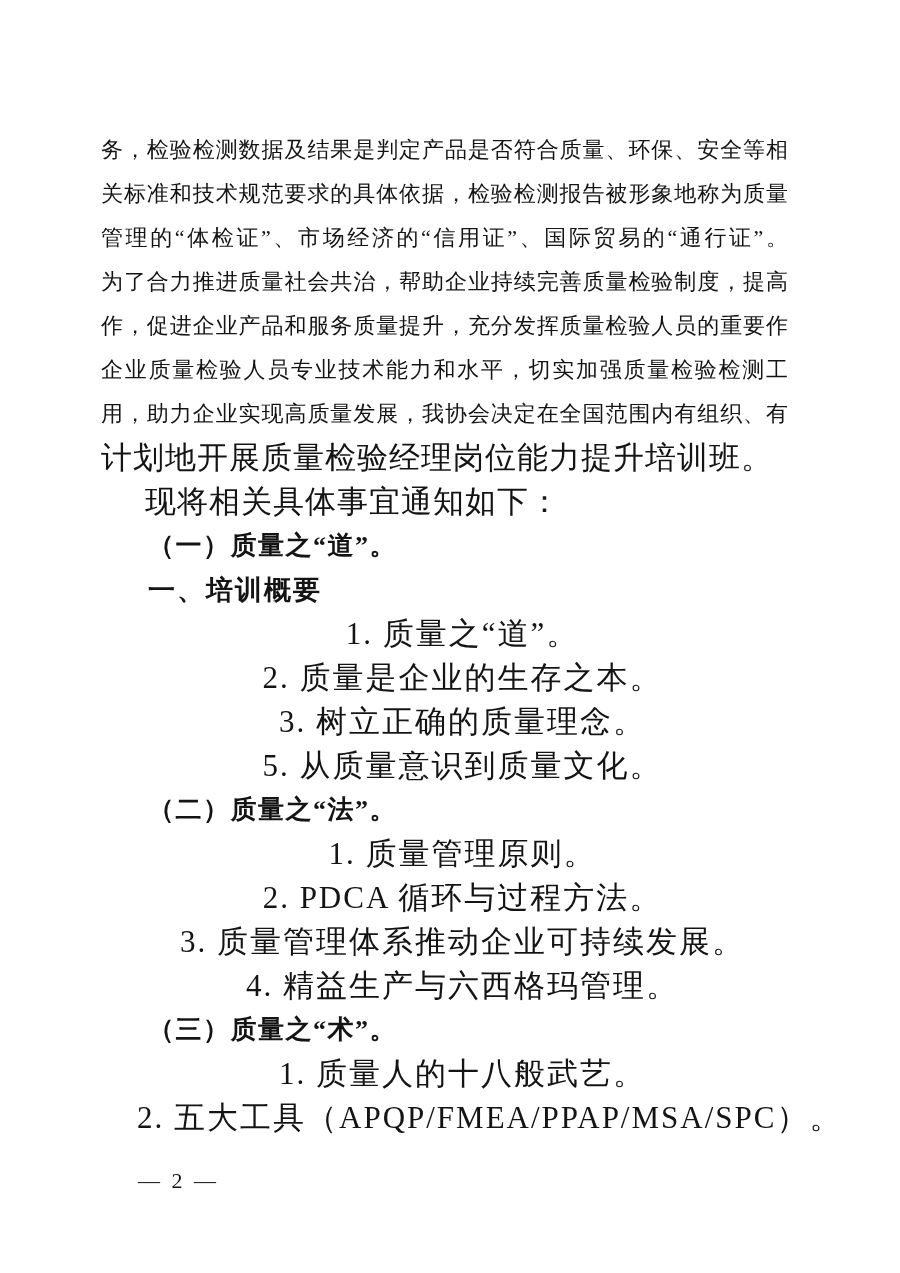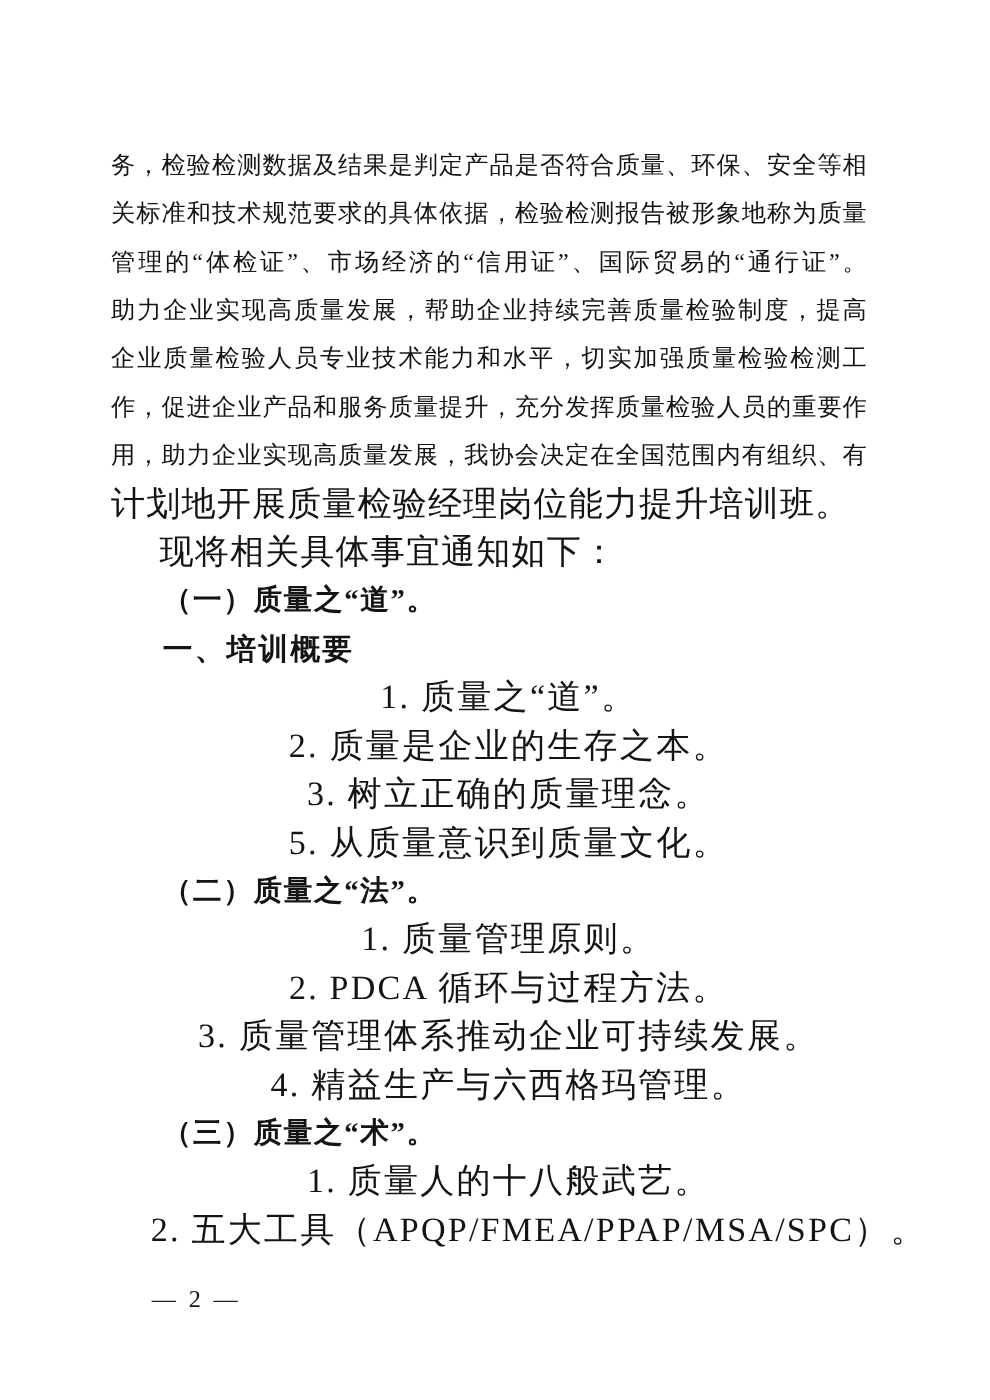--- a/index.html
+++ b/index.html
@@ -66,23 +66,23 @@
 </head>
 <body>
 
 <div class="page">
   <div class="content">
 
     <div>
       <div class="line just">务，检验检测数据及结果是判定产品是否符合质量、环保、安全等相</div>
       <div class="line just">关标准和技术规范要求的具体依据，检验检测报告被形象地称为质量</div>
       <div class="line just">管理的“体检证”、市场经济的“信用证”、国际贸易的“通行证”。</div>
-      <div class="line just">助力企业实现高质量发展，帮助企业持续完善质量检验制度，提高</div>
+      <div class="line just">为了合力推进质量社会共治，帮助企业持续完善质量检验制度，提高</div>
+      <div class="line just">作，促进企业产品和服务质量提升，充分发挥质量检验人员的重要作</div>
       <div class="line just">企业质量检验人员专业技术能力和水平，切实加强质量检验检测工</div>
-      <div class="line just">作，促进企业产品和服务质量提升，充分发挥质量检验人员的重要作</div>
       <div class="line just">用，助力企业实现高质量发展，我协会决定在全国范围内有组织、有</div>
       <div class="line">计划地开展质量检验经理岗位能力提升培训班。</div>
     </div>
 
     <div class="line indent-md">现将相关具体事宜通知如下：</div>
 
     <div class="line indent-lg h2">（一）质量之“道”。</div>
 
     <div class="line indent-lg h1">一、培训概要</div>
     <div>

